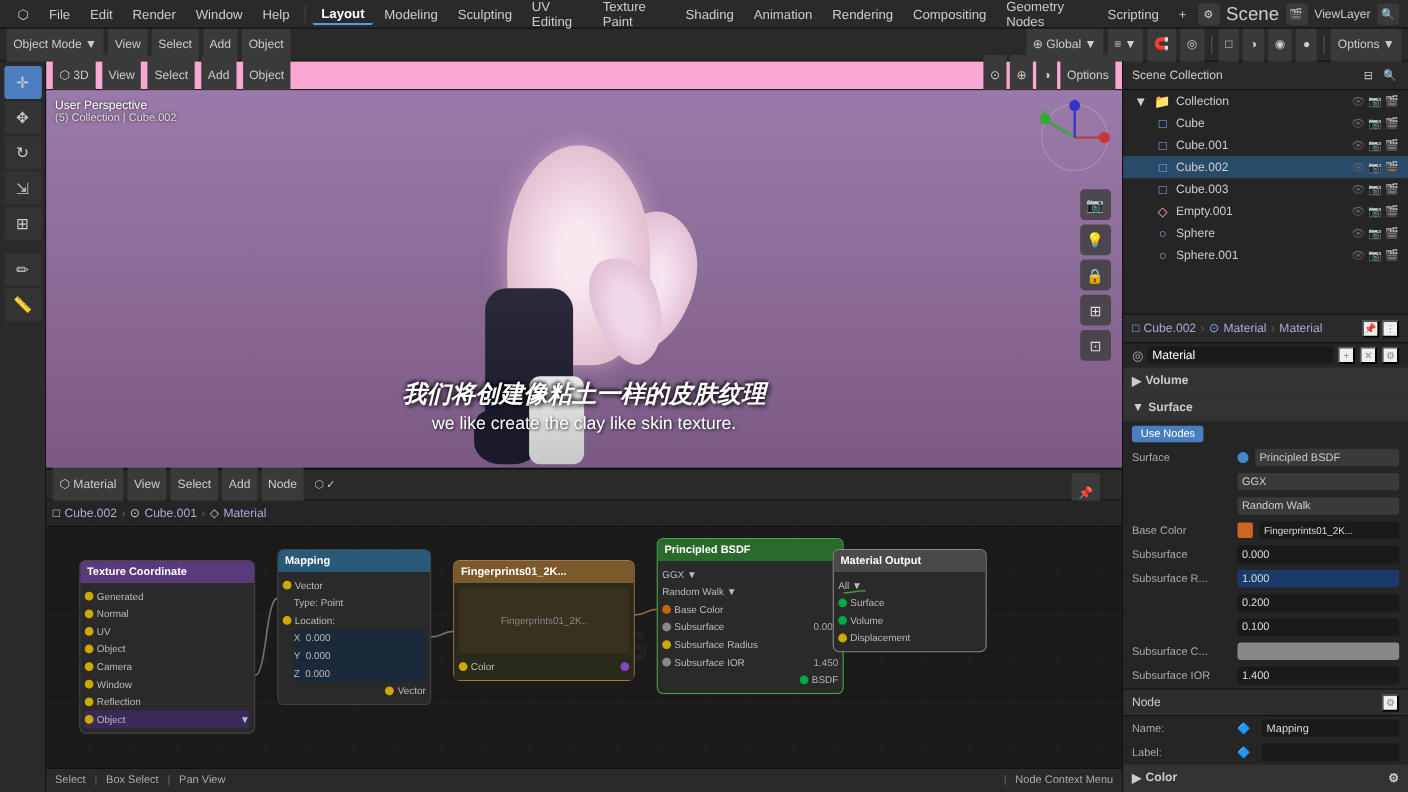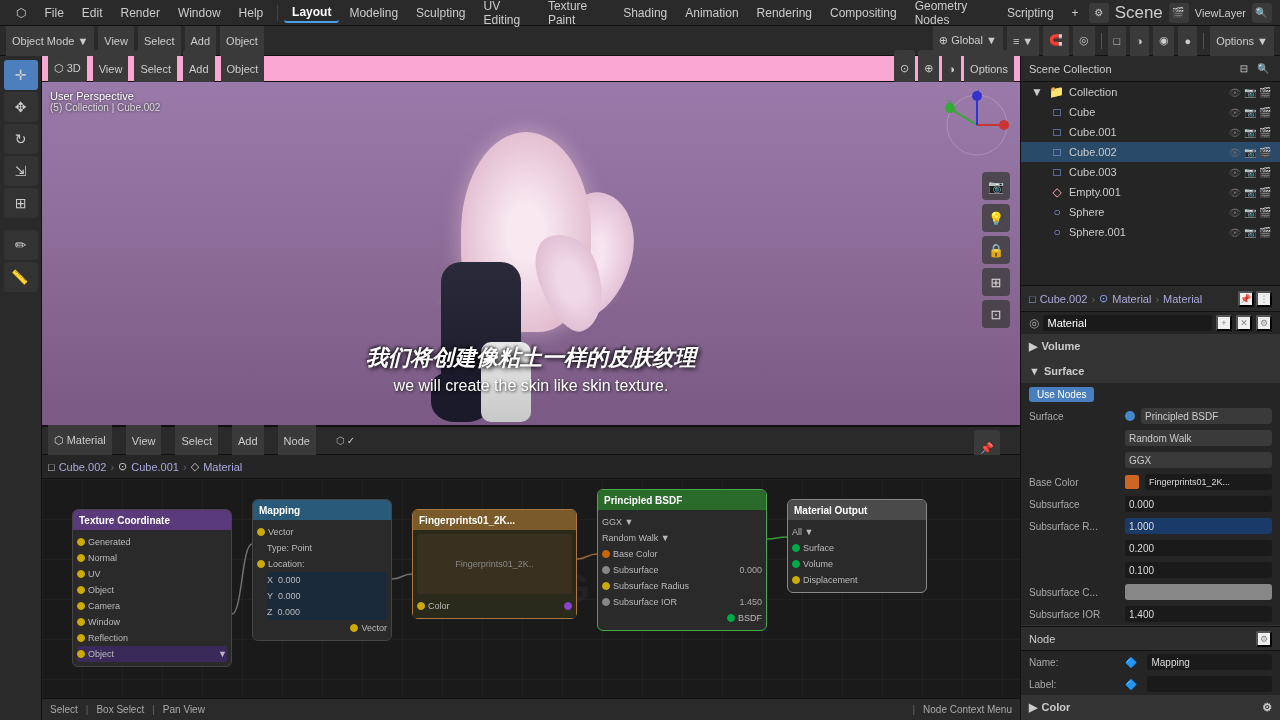--- a/index.html
+++ b/index.html
@@ -278,21 +278,21 @@
       display: flex;
       flex-direction: column;
     }
 
     #node-header {
       height: 28px;
       background: #2a2a2a;
       display: flex;
       align-items: center;
       padding: 0 6px;
-      gap: 14px;
+      gap: 4px;
       border-bottom: 1px solid #111;
     }
 
     #node-breadcrumb {
       height: 24px;
       background: #252525;
       display: flex;
       align-items: center;
       padding: 0 6px;
       gap: 4px;
@@ -701,21 +701,21 @@
         <div class="vp-right-icons">
           <div class="vp-icon">📷</div>
           <div class="vp-icon">💡</div>
           <div class="vp-icon">🔒</div>
           <div class="vp-icon">⊞</div>
           <div class="vp-icon">⊡</div>
         </div>
 
         <div id="subtitle-bar">
           <div class="subtitle-cn">我们将创建像粘土一样的皮肤纹理</div>
-          <div class="subtitle-en">we will create the skin like skin texture.</div>
+          <div class="subtitle-en">we like create the clay like skin texture.</div>
         </div>
       </div>
 
       <div id="bottom-area">
 
         <div id="node-header">
           <button class="toolbar-btn">⬡ Material</button>
           <button class="toolbar-btn">View</button>
           <button class="toolbar-btn">Select</button>
           <button class="toolbar-btn">Add</button>
@@ -868,21 +868,21 @@
                   <span>Subsurface IOR</span>
                   <span style="margin-left:auto;font-size:9px;color:#aaa;">1.450</span>
                 </div>
               <div class="node-row" style="justify-content:flex-end;">
                   <span class="node-socket socket-green"></span>
                   <span>BSDF</span>
                 </div>
             </div>
           </div>
 
-          <div class="node-card" style="left:745px; top:20px; width:130px; border-color:#888;">
+          <div class="node-card" style="left:715px; top:20px; width:130px; border-color:#888;">
             <div class="node-header-bar" style="background:#4a4a4a;">
               <span>Material Output</span>
             </div>
             <div class="node-body">
               <div class="node-row">
                   <span>All ▼</span>
                 </div>
               <div class="node-row">
                   <span class="node-socket socket-green"></span>
                   <span>Surface</span>
@@ -1062,26 +1062,26 @@
           </div>
 
           <div class="prop-row">
             <span class="prop-label">Surface</span>
             <span style="width:10px;height:10px;border-radius:50%;background:#4488cc;display:inline-block;"></span>
             <div class="prop-dropdown">Principled BSDF</div>
           </div>
 
           <div class="prop-row">
             <span class="prop-label"></span>
-            <div class="prop-dropdown">Random Walk</div>
+            <div class="prop-dropdown">GGX</div>
           </div>
 
           <div class="prop-row">
             <span class="prop-label"></span>
-            <div class="prop-dropdown">GGX</div>
+            <div class="prop-dropdown">Random Walk</div>
           </div>
 
           <div class="prop-row">
             <span class="prop-label">Base Color</span>
             <span class="prop-swatch" style="background:#cc6622;"></span>
             <div class="prop-value" style="font-size:9px;">Fingerprints01_2K...</div>
           </div>
 
           <div class="prop-row">
             <span class="prop-label">Subsurface</span>

